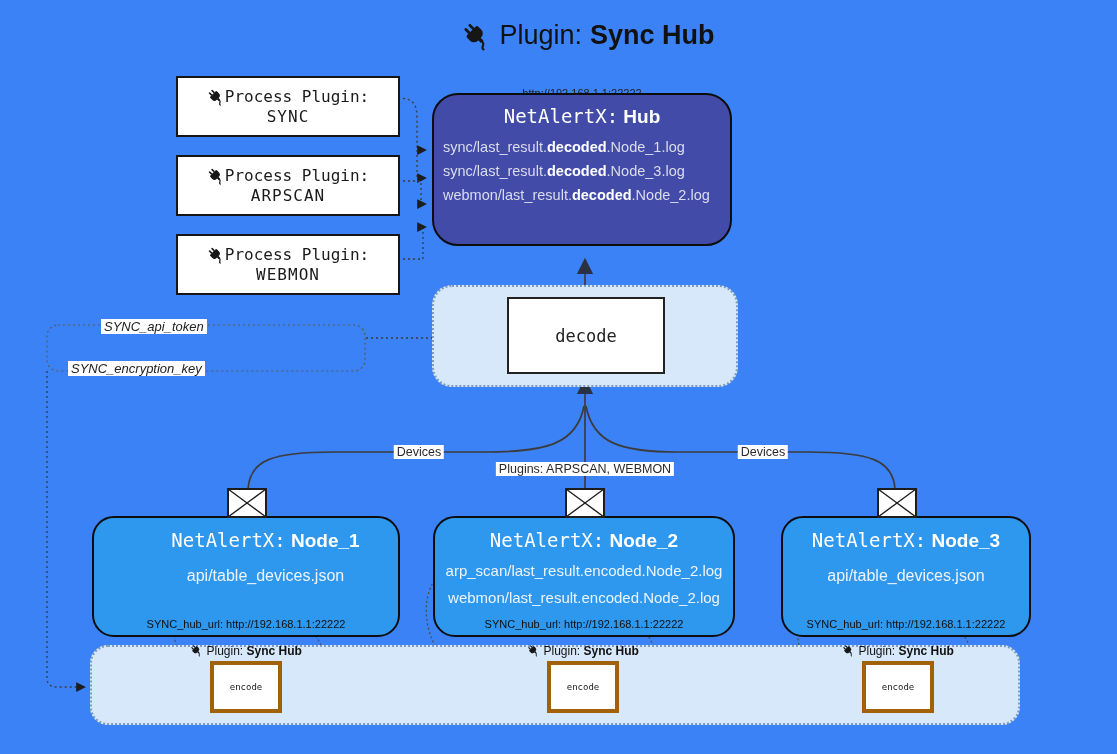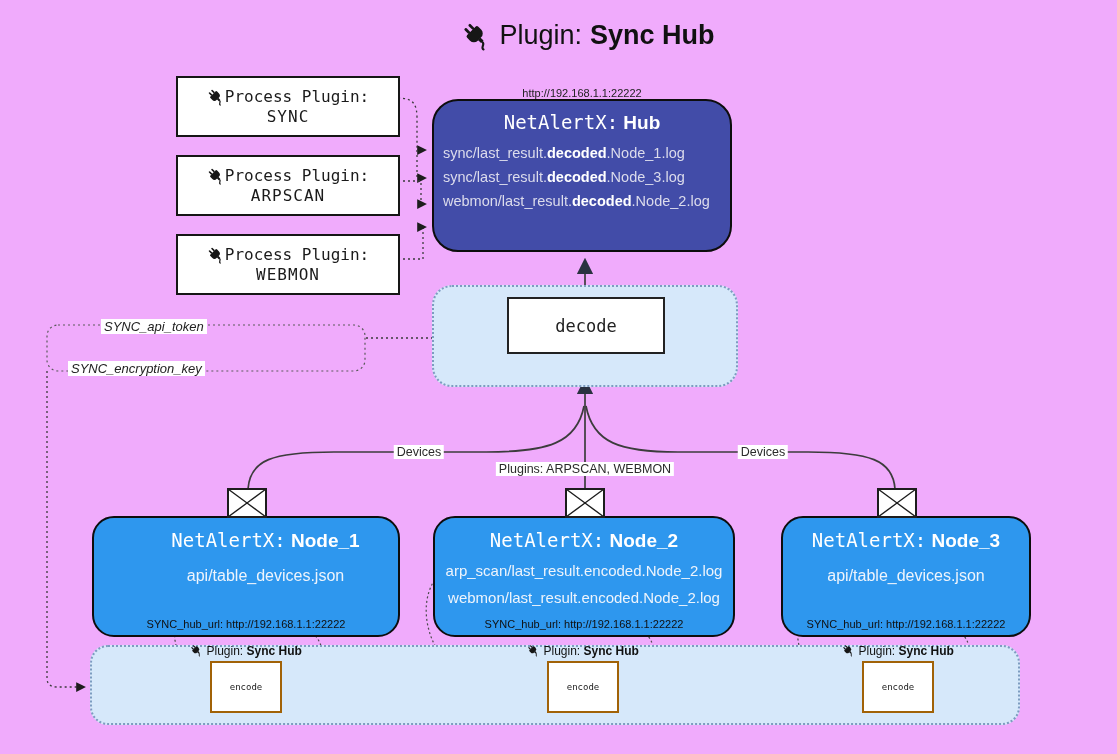--- a/index.html
+++ b/index.html
@@ -1,67 +1,67 @@
 <!DOCTYPE html>
 <html><head>
 <meta charset="utf-8">
 <style>
   html,body{margin:0;padding:0;background:#fff;}
   #canvas{
-    position:relative;width:1117px;height:754px;background:#f0abfc;overflow:hidden;
+    position:relative;width:1117px;height:754px;background:#3b82f6;overflow:hidden;
     font-family:"Liberation Sans","DejaVu Sans",sans-serif;color:#1a1a1a;
   }
   .abs{position:absolute;}
   .mono{font-family:"DejaVu Sans Mono","Liberation Mono",monospace;}
   .ctr{transform:translateX(-50%);}
 
   
   .page-title{top:20px;left:588px;white-space:nowrap;display:flex;align-items:center;gap:8px;font-size:27px;color:#111;}
   .page-title .bold{font-weight:bold;}
 
   
   .pbox{left:176px;width:220px;height:57px;background:#fff;border:2px solid #161616;
     display:flex;flex-direction:column;align-items:center;justify-content:center;gap:1px;}
   .pbox .l1{display:flex;align-items:center;font-size:16px;}
   .pbox .l2{font-size:16px;letter-spacing:1px;}
 
   
   .hub-url{top:87px;left:582px;font-size:11px;color:#222;white-space:nowrap;}
-  .hub{left:432px;top:99px;width:300px;height:153px;background:#424CA8;border:2px solid #0d0d0d;
+  .hub{left:432px;top:93px;width:300px;height:153px;background:#424CA8;border:2px solid #0d0d0d;
     border-radius:26px;box-sizing:border-box;}
   .hub-title{margin-top:10px;text-align:center;font-size:19px;color:#fff;white-space:nowrap;}
   .hub-title .bold{font-weight:bold;font-family:"Liberation Sans","DejaVu Sans",sans-serif;}
   .hub-logs{margin-top:7px;padding-left:9px;}
   .hub-log{font-size:14.5px;line-height:24px;color:#dcdcec;white-space:nowrap;}
   .hub-log b{color:#fff;}
 
   
   .dec-wrap{left:432px;top:285px;width:306px;height:102px;background:#D6E8FA;
     border:2px dotted #7D9CC0;border-radius:20px;box-sizing:border-box;}
-  .dec-box{left:507px;top:297px;width:158px;height:57px;background:#fff;border:2px solid #222;
+  .dec-box{left:507px;top:297px;width:158px;height:77px;background:#fff;border:2px solid #222;
     box-sizing:border-box;display:flex;align-items:center;justify-content:center;font-size:17px;color:#222;}
 
   
   .secret{font-size:13px;color:#222;background:#fff;padding:0 3px;white-space:nowrap;font-style:italic;}
 
   
   .edge-label{font-size:12.5px;color:#2b2b2b;background:#fff;padding:0 3px;white-space:nowrap;}
 
   
   .node{top:516px;height:121px;background:#2E97EE;border:2px solid #0d0d0d;border-radius:22px;box-sizing:border-box;}
   .node-title{margin-top:11px;text-align:center;font-size:19px;color:#fff;white-space:nowrap;}
   .node-title .bold{font-weight:bold;font-family:"Liberation Sans","DejaVu Sans",sans-serif;}
   .node-file{text-align:center;color:#eef4fc;white-space:nowrap;}
   .node-url{position:absolute;bottom:5px;left:0;right:0;text-align:center;font-size:11px;color:#101010;white-space:nowrap;}
   .envelope{top:488px;width:40px;height:30px;}
 
   
   .enc-wrap{left:90px;top:645px;width:930px;height:80px;background:#D6E8FA;
     border:2px dotted #7D9CC0;border-radius:18px;box-sizing:border-box;}
-  .enc-box{top:661px;width:72px;height:52px;background:#fff;border:2px solid #a16207;box-sizing:border-box;
+  .enc-box{top:661px;width:72px;height:52px;background:#fff;border:4px solid #a16207;box-sizing:border-box;
     display:flex;align-items:center;justify-content:center;font-size:9px;color:#222;}
   .enc-label{top:644px;width:170px;text-align:center;font-size:12px;color:#111;white-space:nowrap;}
   .enc-label .bold{font-weight:bold;}
   .enc-label svg{vertical-align:-2px;}
 
   svg.layer{position:absolute;left:0;top:0;pointer-events:none;}
 </style>
 </head>
 <body>
 

